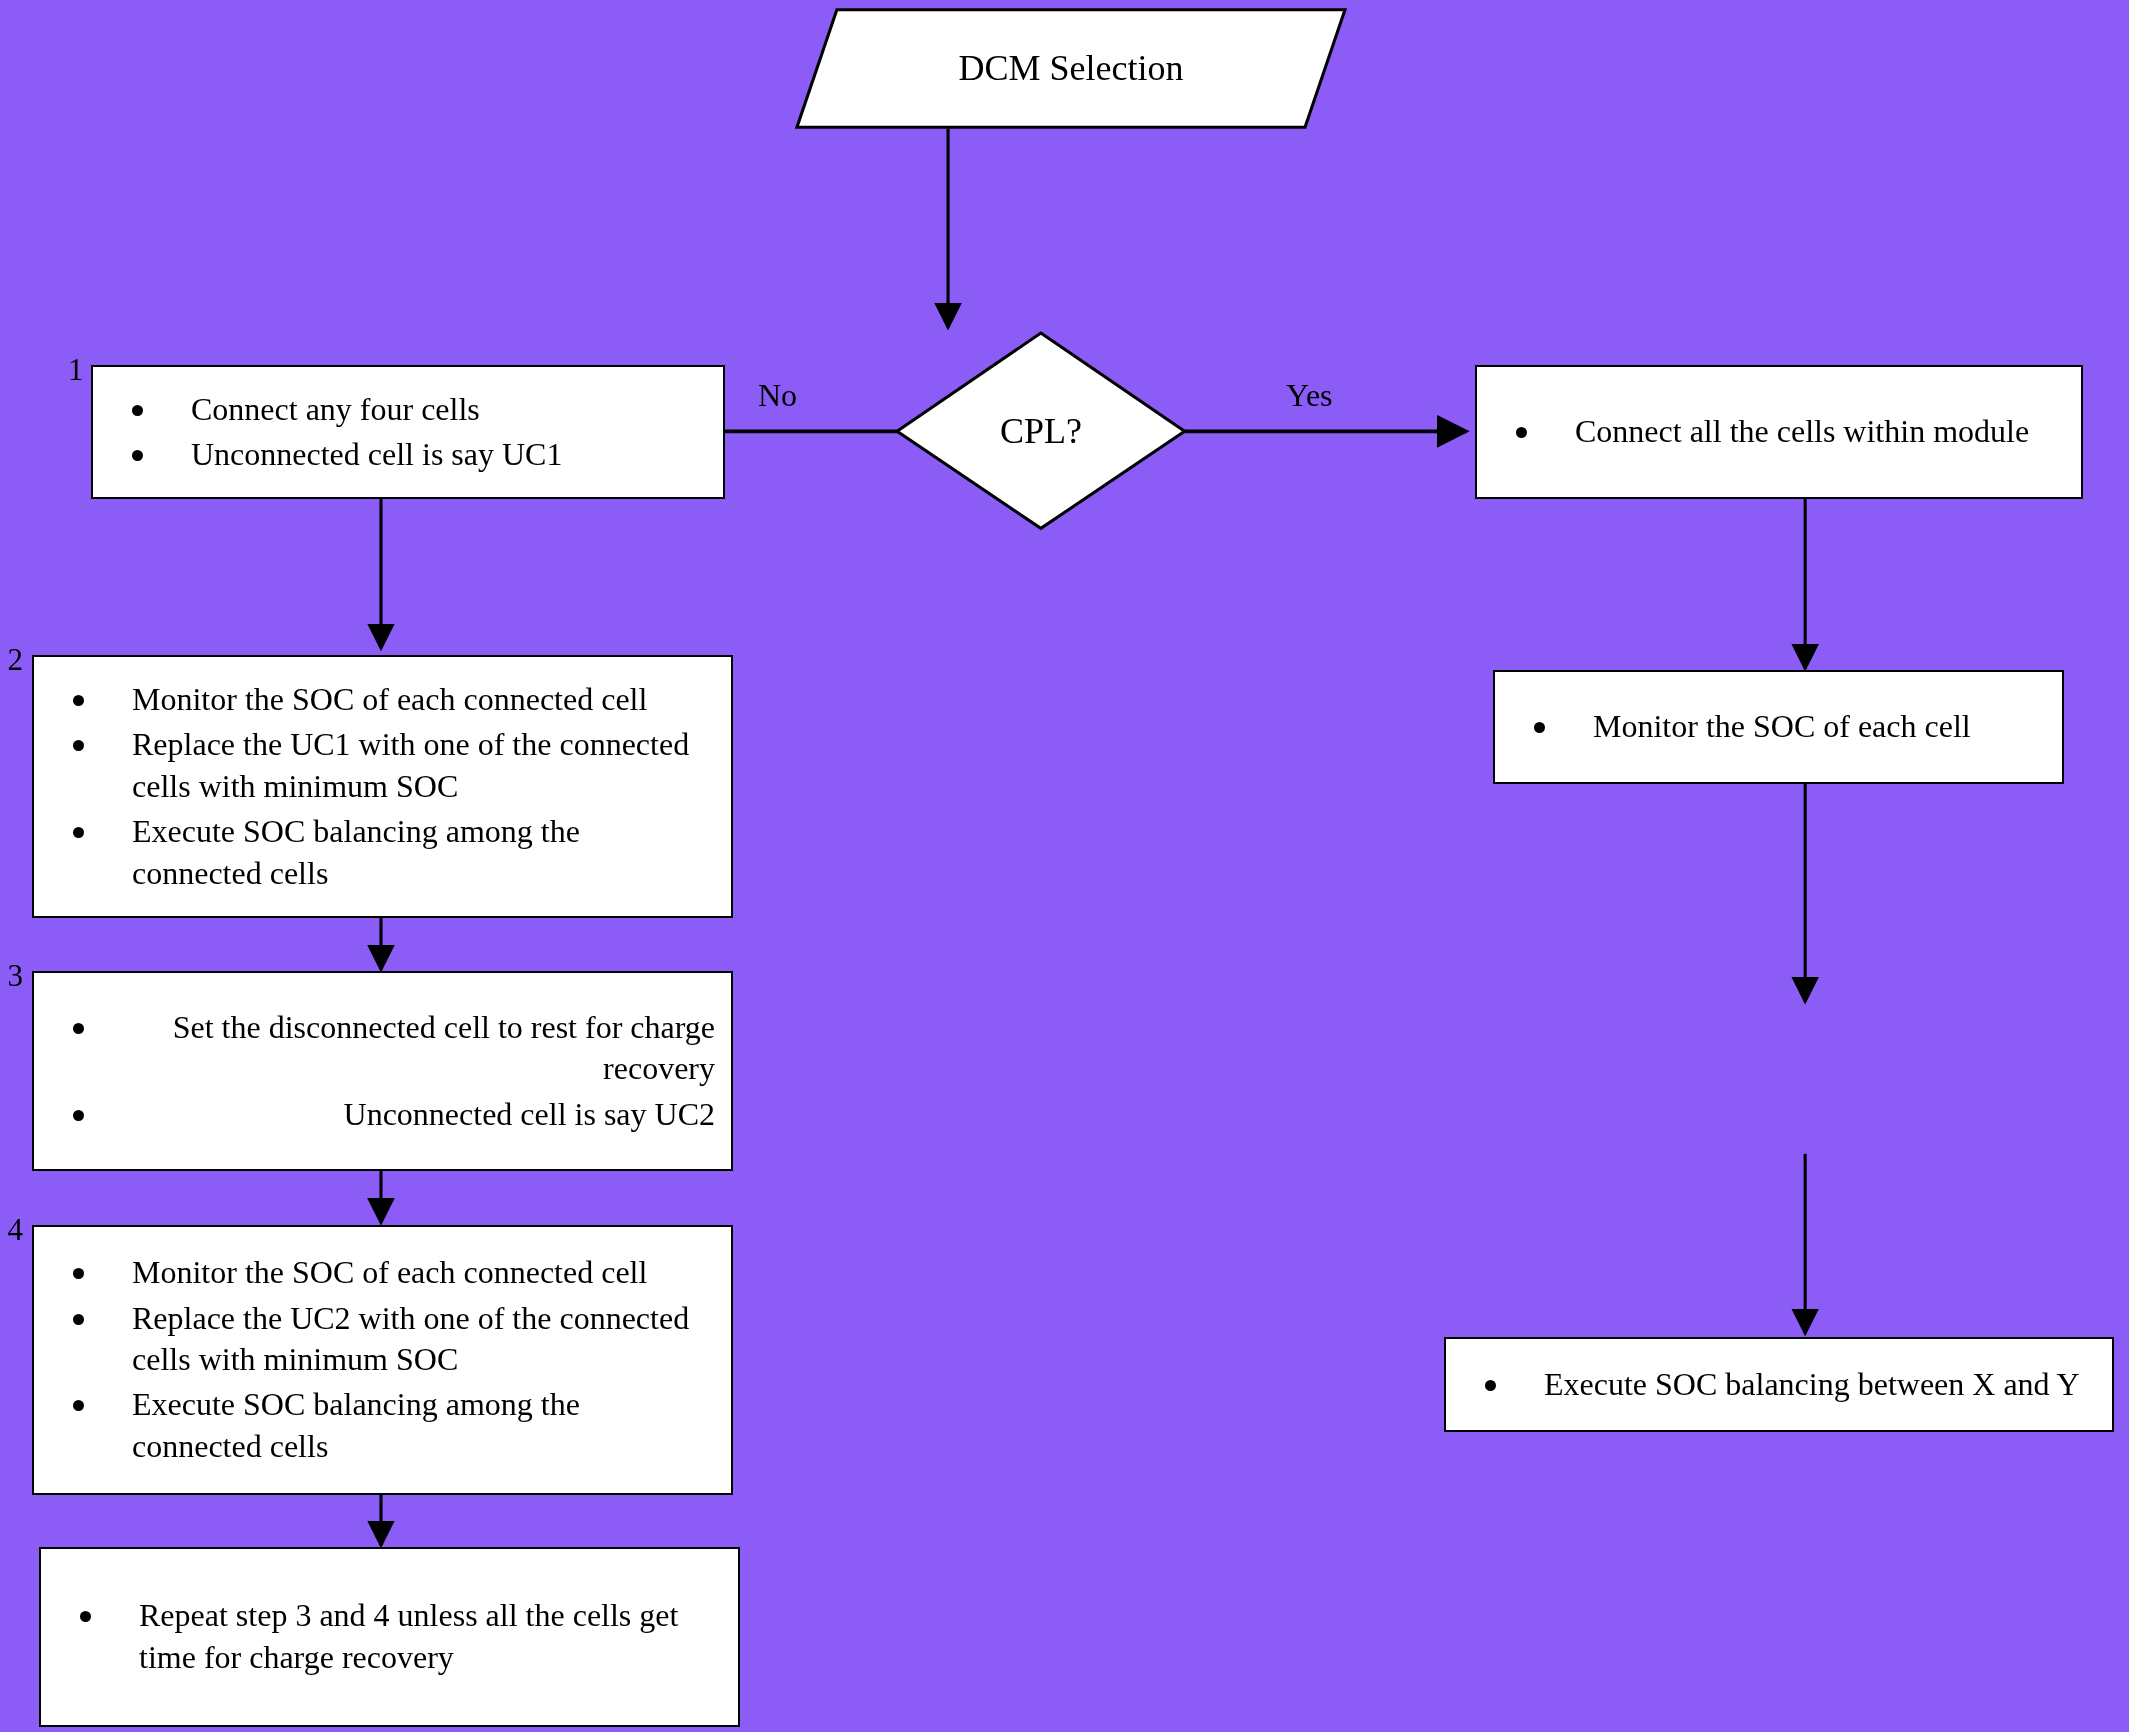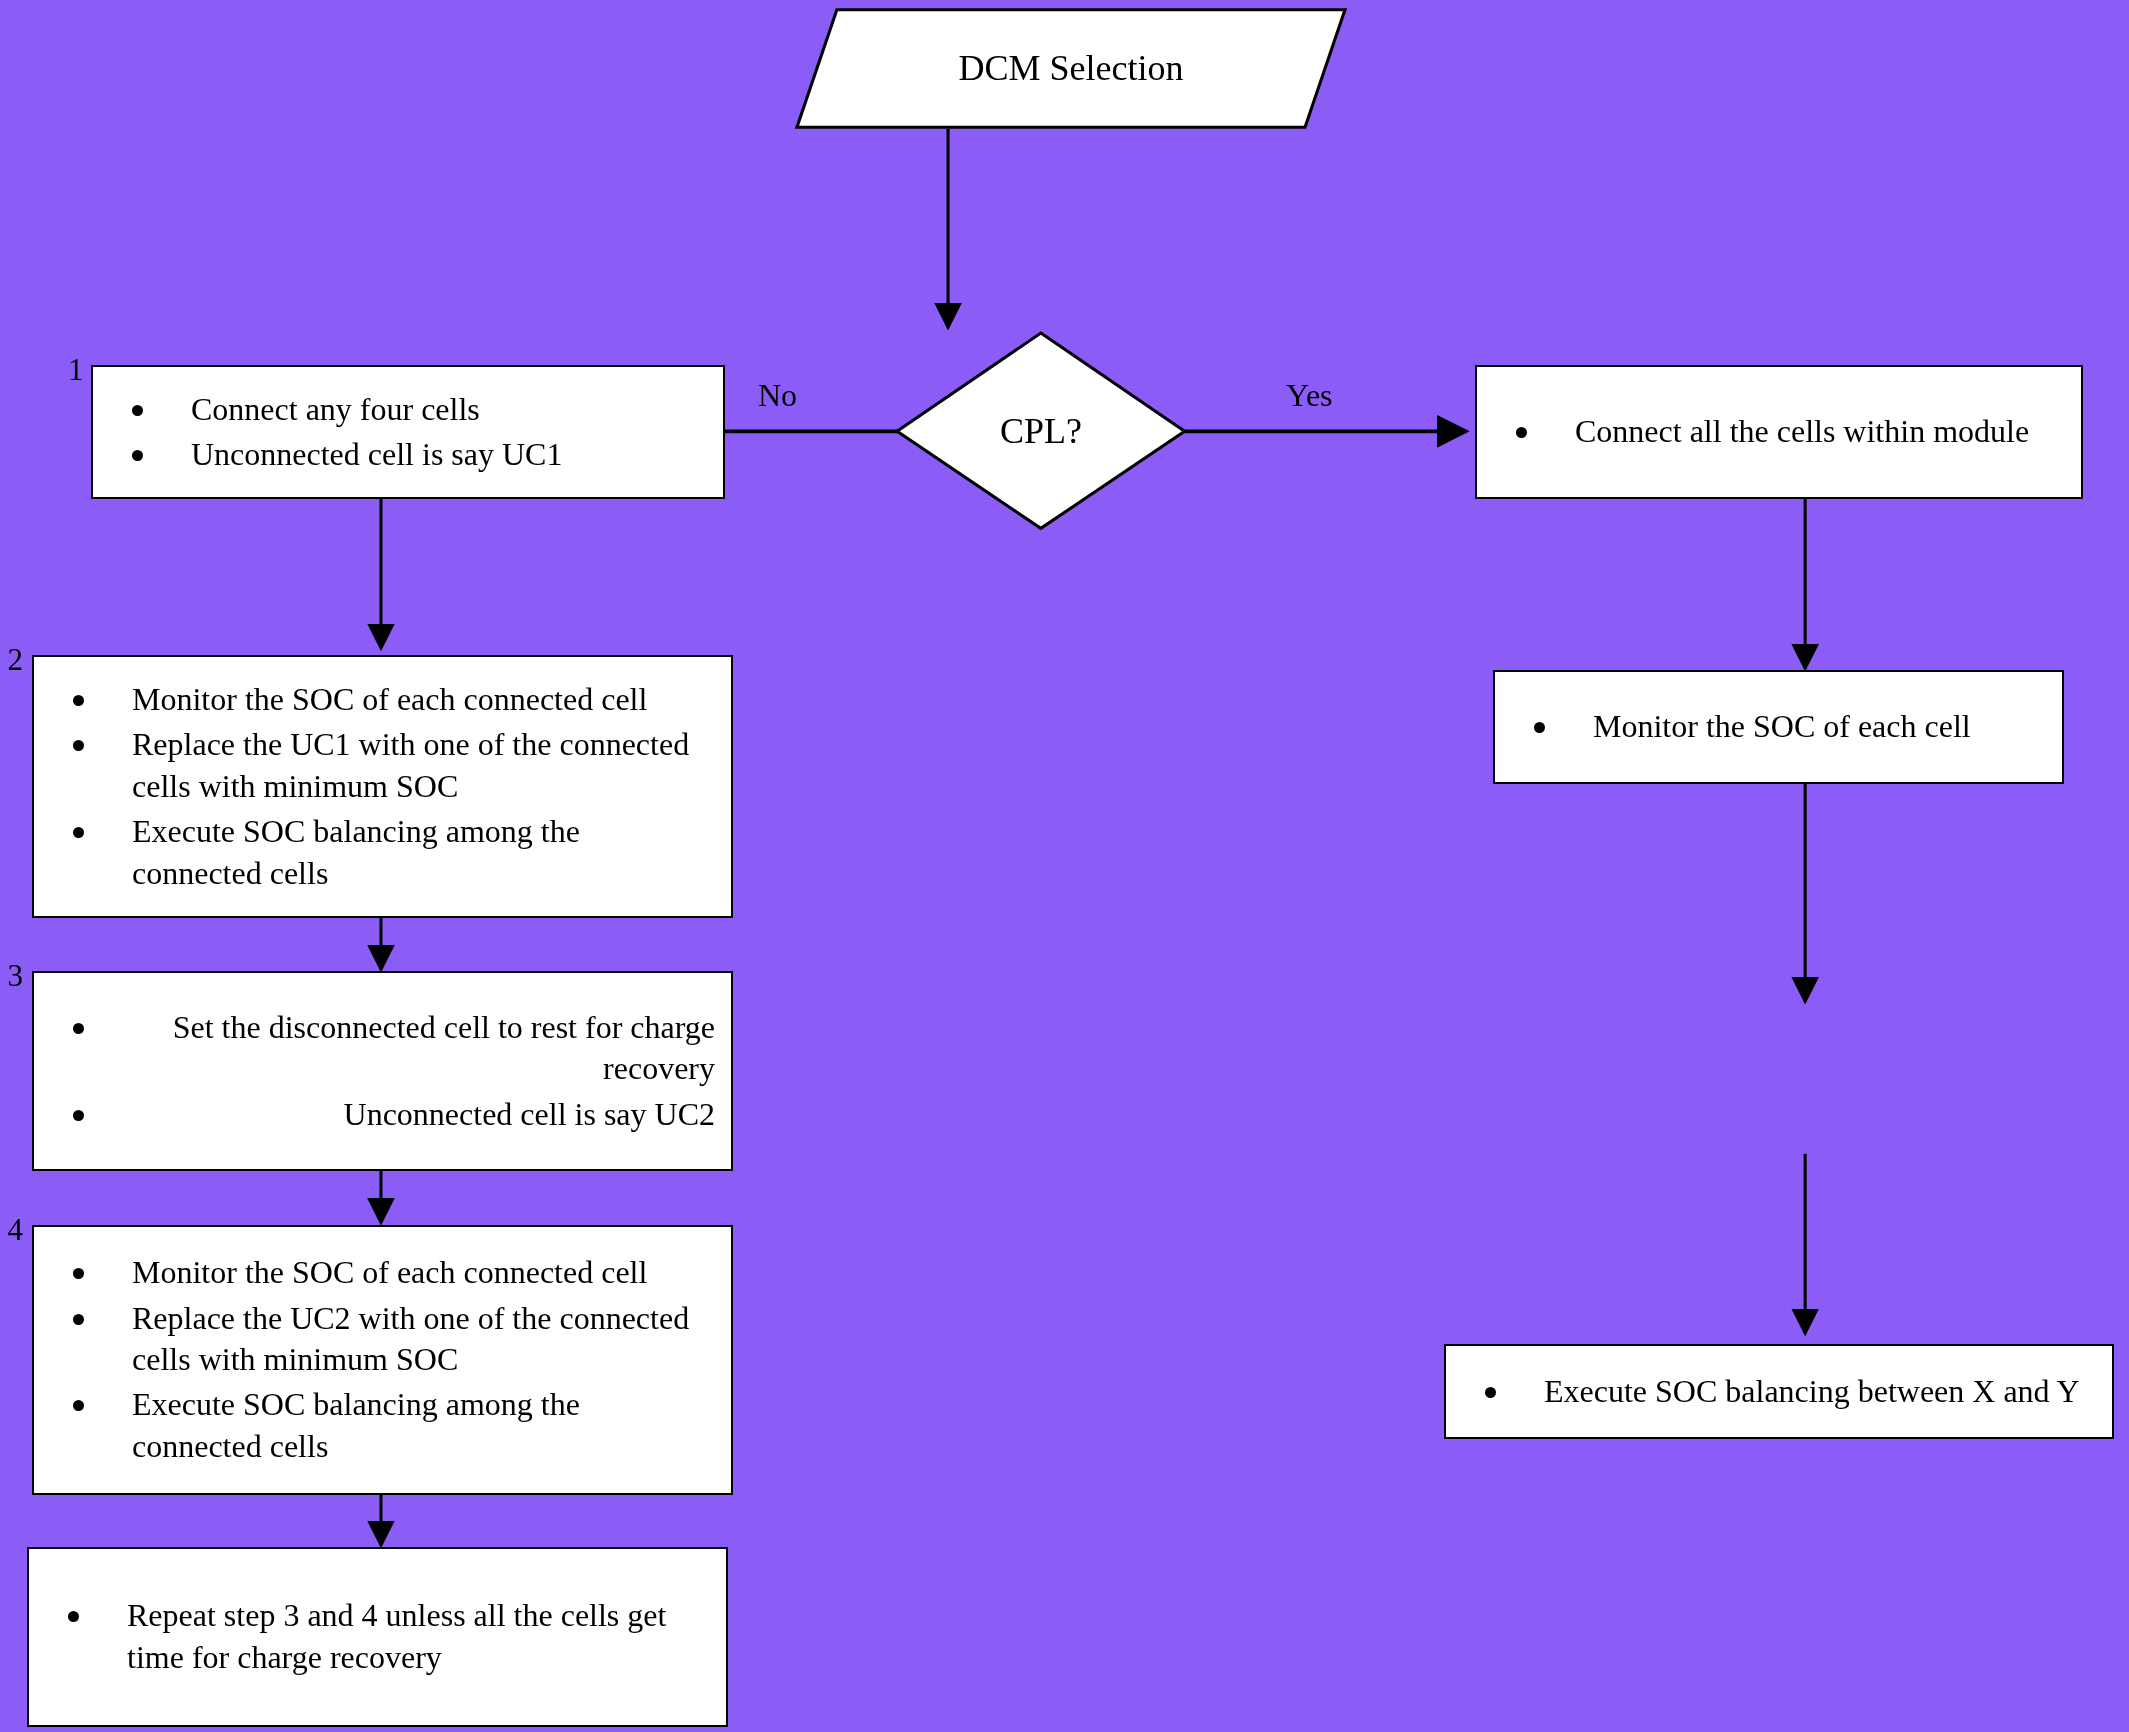--- a/index.html
+++ b/index.html
@@ -171,39 +171,39 @@
 
   <div class="step-tag" style="left:7.4px; top:1214px;">4</div>
   <div class="node" style="left:32px; top:1225px; width:701px; height:270px;">
     <ul class="bullets">
       <li>Monitor the SOC of each connected cell</li>
       <li>Replace the UC2 with one of the connected cells with minimum SOC</li>
       <li>Execute SOC balancing among the connected cells</li>
     </ul>
   </div>
 
-  <div class="node" style="left:27px; top:1547px; width:701px; height:180px;">
+  <div class="node" style="left:39px; top:1547px; width:701px; height:180px;">
     <ul class="bullets">
       <li>Repeat step 3 and 4 unless all the cells get time for charge recovery</li>
     </ul>
   </div>
 
   <div class="node" style="left:1493px; top:670px; width:571px; height:114px;">
     <ul class="bullets">
       <li>Monitor the SOC of each cell</li>
     </ul>
   </div>
 
   <div class="node" style="left:1475px; top:365px; width:608px; height:134px;">
     <ul class="bullets">
       <li>Connect all the cells within module</li>
     </ul>
   </div>
 
 
-  <div class="node" style="left:1444px; top:1337px; width:670px; height:95px;margin-top:7px;">
+  <div class="node" style="left:1444px; top:1337px; width:670px; height:95px;">
     <ul class="bullets">
       <li>Execute SOC balancing between X and Y</li>
     </ul>
   </div>
 
 </div>
 
 
 </body></html>

